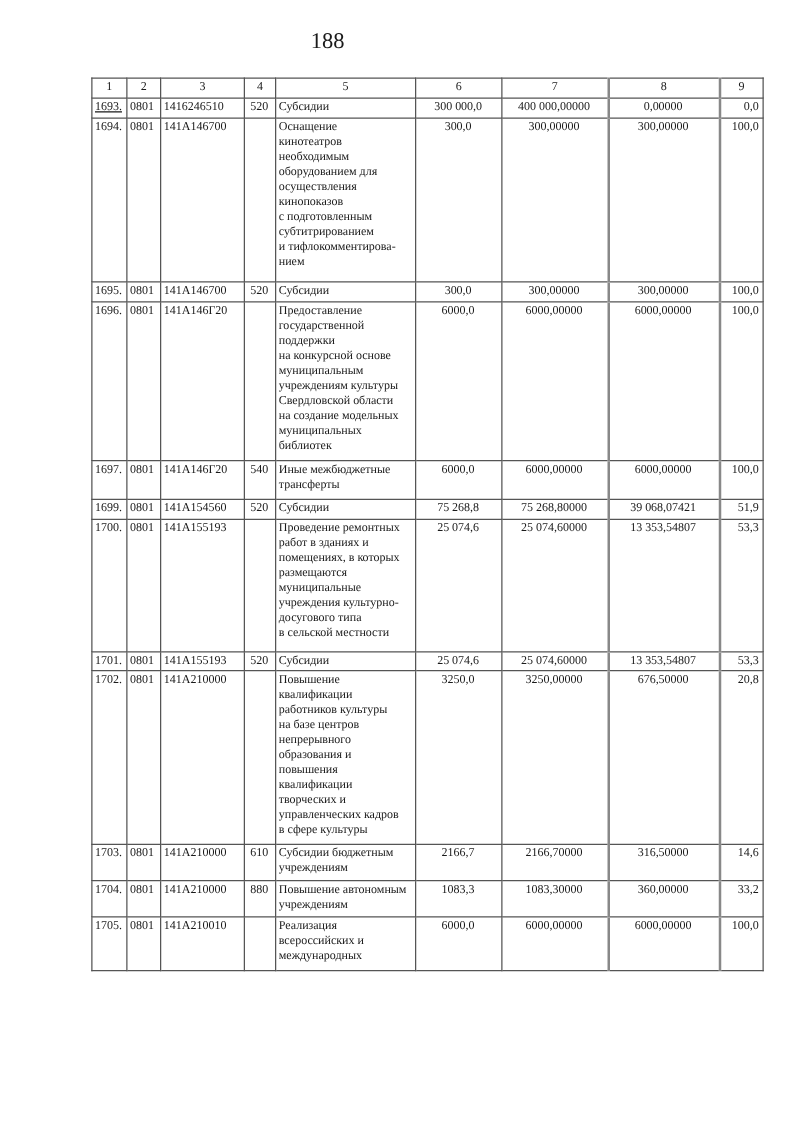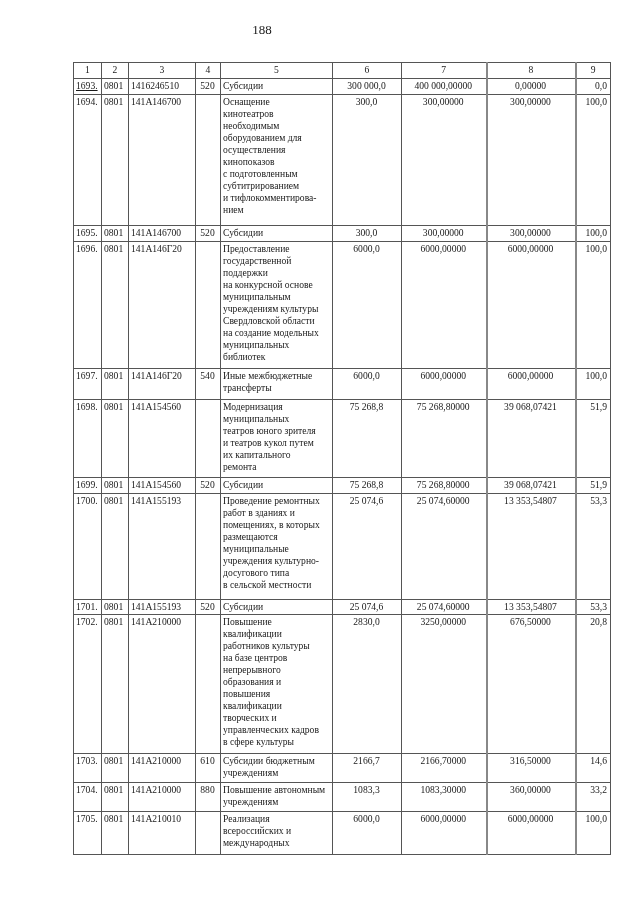--- a/index.html
+++ b/index.html
@@ -1,19 +1,19 @@
 <!DOCTYPE html>
 <html><head>
 <meta charset="utf-8">
 <style>
   html, body { margin: 0; padding: 0; background: #ffffff; }
   body { width: 640px; height: 905px; position: relative; overflow: hidden;
          font-family: "Liberation Serif", "DejaVu Serif", serif; color: #1a1a1a; }
   .page-number { position: absolute; top: 22px; left: 0; width: 524px; text-align: center;
-                 font-size: 13px; }
+                 font-size: 18px; }
   table.budget { position: absolute; top: 62px; left: 73px; border-collapse: collapse;
                  table-layout: fixed; font-size: 9.6px; line-height: 12px; }
   table.budget td, table.budget th { border: 1px solid #555; padding: 1px 3px 1px 2px;
                  vertical-align: top; overflow: hidden; }
   table.budget th { font-weight: normal; text-align: center; height: 13px; padding: 1px 2px; }
   td.c1 { text-align: left; padding-left: 1px; }
   td.c2 { text-align: left; padding-left: 2px; }
   td.c3 { text-align: left; }
   td.c4 { text-align: center; }
   td.c5 { text-align: left; white-space: pre-line; padding-left: 3px; margin-left: 39px; }
@@ -120,36 +120,20 @@
         <td class="c3">141A146Г20</td>
         <td class="c4">540</td>
         <td class="c5">Иные межбюджетные
 трансферты</td>
         <td class="num">6000,0</td>
         <td class="num">6000,00000</td>
         <td class="num thick-l">6000,00000</td>
         <td class="c9 thick-l">100,0</td>
       </tr>
       <tr>
-        <td class="c1" style="height: 75px;">1698.</td>
-        <td class="c2">0801</td>
-        <td class="c3">141A154560</td>
-        <td class="c4"></td>
-        <td class="c5">Модернизация
-муниципальных
-театров юного зрителя
-и театров кукол путем
-их капитального
-ремонта</td>
-        <td class="num">75 268,8</td>
-        <td class="num">75 268,80000</td>
-        <td class="num thick-l">39 068,07421</td>
-        <td class="c9 thick-l">51,9</td>
-      </tr>
-      <tr>
         <td class="c1" style="height: 13px;">1699.</td>
         <td class="c2">0801</td>
         <td class="c3">141A154560</td>
         <td class="c4">520</td>
         <td class="c5">Субсидии</td>
         <td class="num">75 268,8</td>
         <td class="num">75 268,80000</td>
         <td class="num thick-l">39 068,07421</td>
         <td class="c9 thick-l">51,9</td>
       </tr>
@@ -191,21 +175,21 @@
 квалификации
 работников культуры
 на базе центров
 непрерывного
 образования и
 повышения
 квалификации
 творческих и
 управленческих кадров
 в сфере культуры</td>
-        <td class="num">2830,0</td>
+        <td class="num">3250,0</td>
         <td class="num">3250,00000</td>
         <td class="num thick-l">676,50000</td>
         <td class="c9 thick-l">20,8</td>
       </tr>
       <tr>
         <td class="c1" style="height: 26px;">1703.</td>
         <td class="c2">0801</td>
         <td class="c3">141A210000</td>
         <td class="c4">610</td>
         <td class="c5">Субсидии бюджетным

